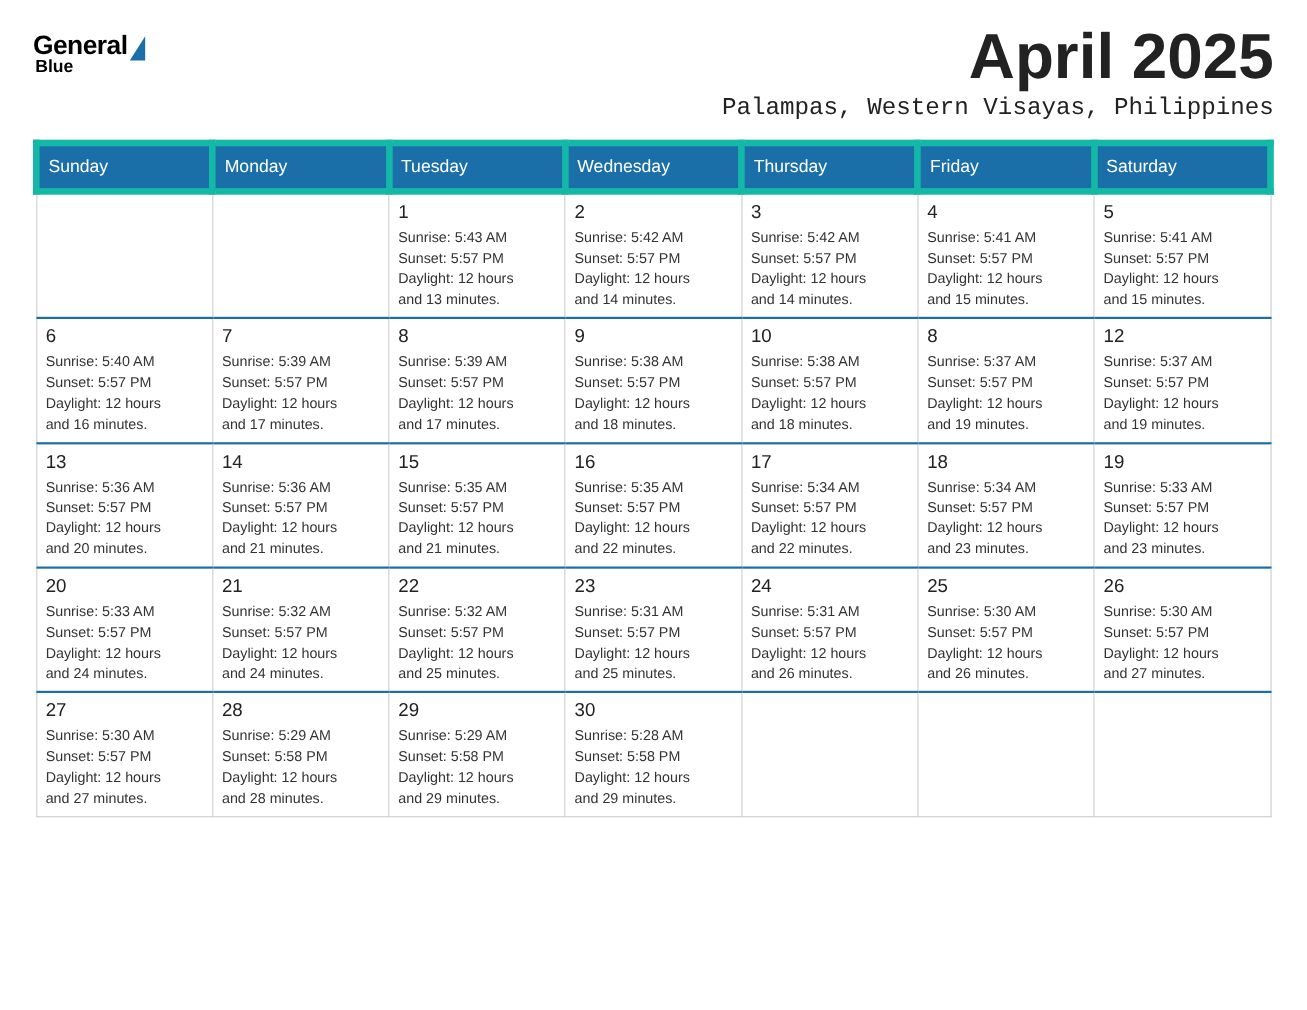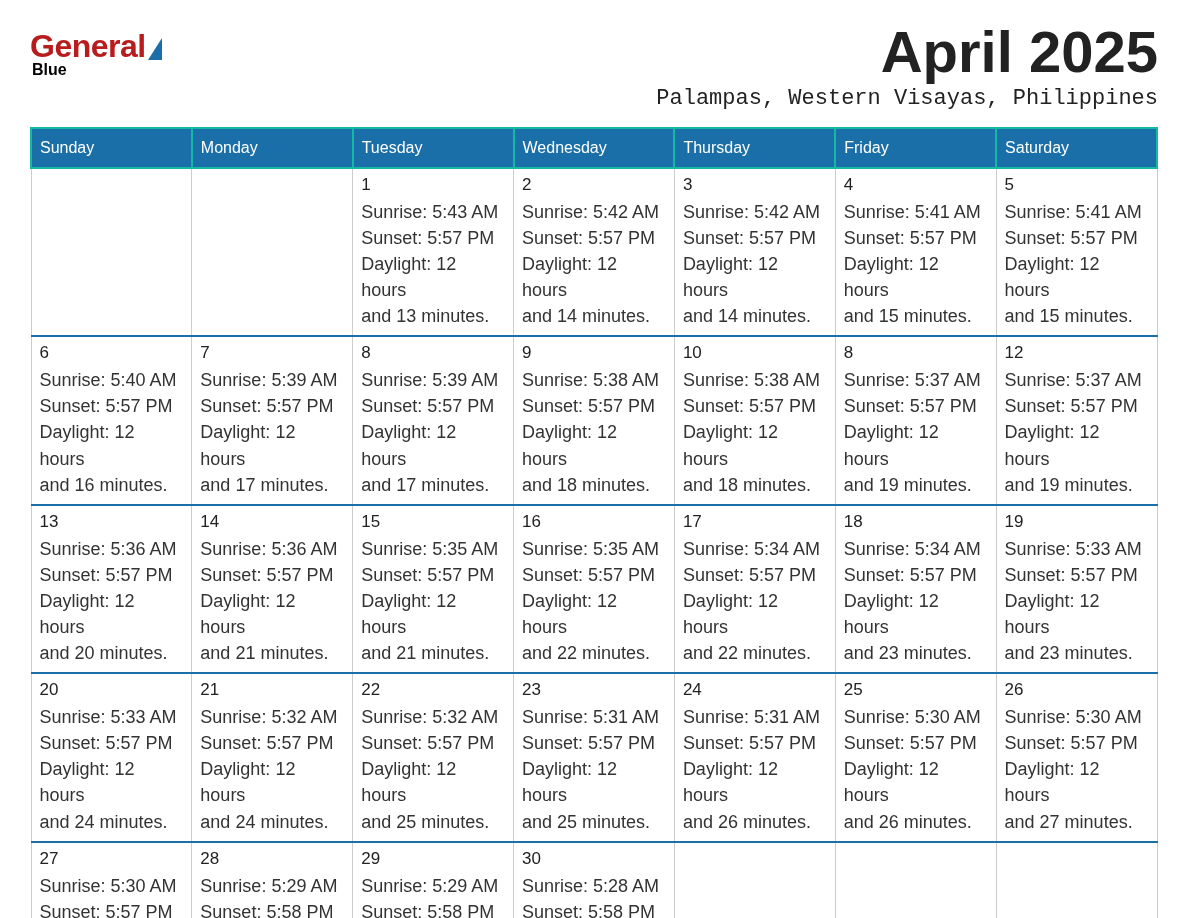--- a/index.html
+++ b/index.html
@@ -21,23 +21,23 @@
       display: flex;
       flex-direction: column;
       align-items: flex-start;
       margin-top: 8px;
     }
     .logo-text {
       display: flex;
       align-items: center;
     }
     .logo-general {
-      font-size: 32px;
+      font-size: 24px;
       font-weight: bold;
-      color: #b91c1c;
+      color: #000000;
       letter-spacing: -0.5px;
     }
     .logo-triangle {
       width: 0;
       height: 0;
       border-left: 14px solid transparent;
       border-bottom: 22px solid #1a6fa8;
       margin-left: 2px;
       margin-top: 4px;
     }
@@ -68,21 +68,21 @@
       border-collapse: collapse;
       margin-top: 16px;
     }
     .calendar thead th {
       background: #1a6fa8;
       color: #fff;
       font-size: 16px;
       font-weight: normal;
       padding: 10px 8px;
       text-align: left;
-      border: 2px solid #14b8a6;
+      border: 6px solid #14b8a6;
     }
     .calendar tbody td {
       vertical-align: top;
       border: 1px solid #ccc;
       padding: 6px 8px;
       width: 14.28%;
       min-height: 110px;
       height: 110px;
     }
     .calendar tbody tr:first-child td {
@@ -92,21 +92,21 @@
       border-top: 2px solid #1a6fa8;
     }
     .day-number {
       font-size: 17px;
       color: #222;
       font-weight: normal;
       display: block;
       margin-bottom: 4px;
     }
     .day-info {
-      font-size: 18px;
+      font-size: 13px;
       color: #333;
       line-height: 1.45;
     }
     .empty-cell {
       background: #fff;
     }
   </style>
 </head>
 <body>
 

